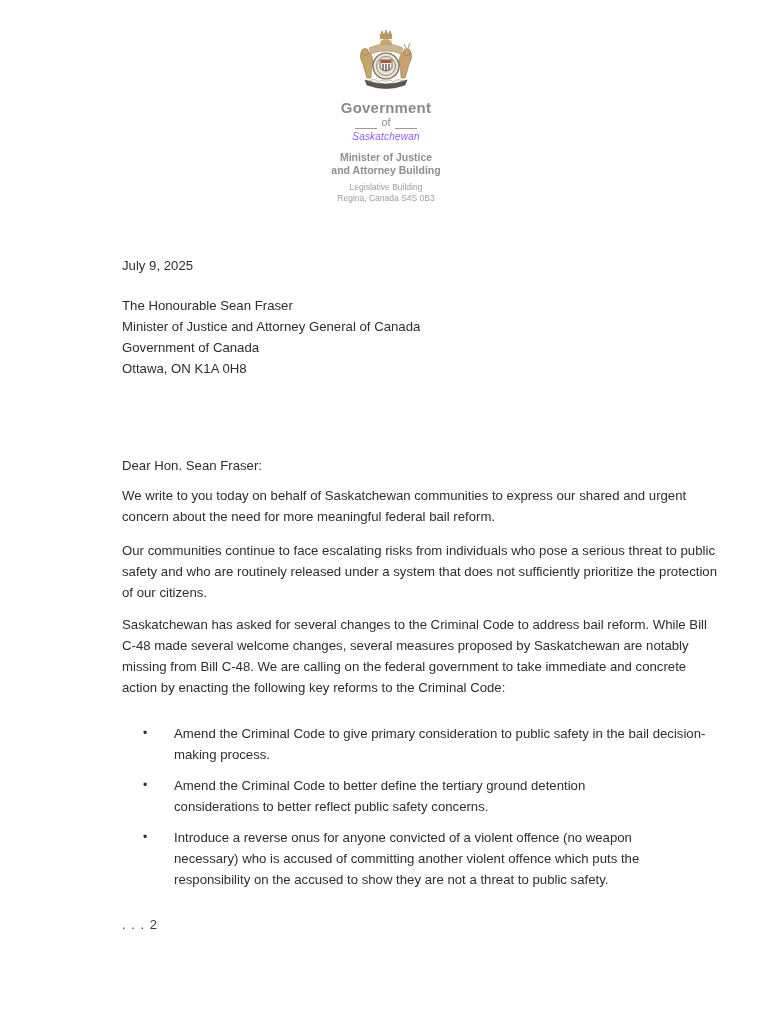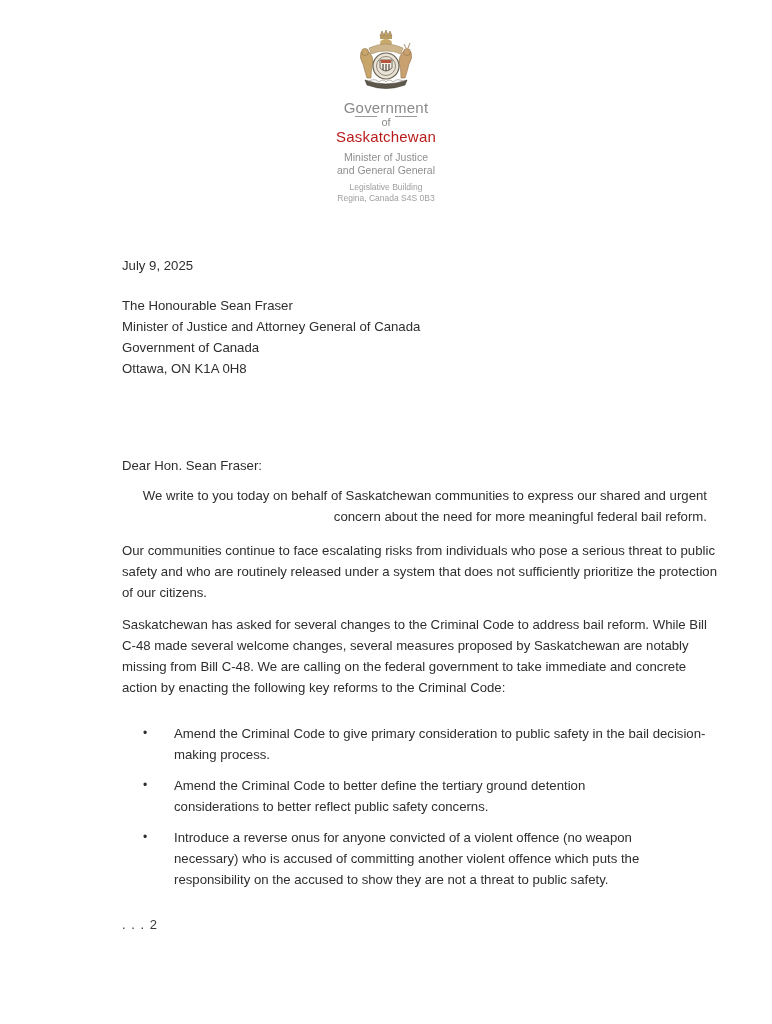--- a/index.html
+++ b/index.html
@@ -27,46 +27,48 @@
       height: 66px;
       margin: 0 auto;
       display: block;
     }
     .gov-line1 {
       margin-top: 6px;
       font-size: 15px;
       color: #8a8a8a;
       letter-spacing: 0.2px;
       line-height: 16px;
+      font-weight: bold;
     }
     .gov-of {
       font-size: 11px;
       color: #8a8a8a;
       line-height: 13px;
       display: flex;
       justify-content: center;
-      align-items: flex-start;
+      align-items: flex-end;
       gap: 4px;
     }
     .gov-of .rule {
       display: inline-block;
       width: 22px;
       height: 1px;
       background: #9a9a9a;
     }
     .gov-line2 {
-      font-size: 15px;
-      color: #b91c1c;
+      font-size: 10px;
+      color: #8b5cf6;
       line-height: 16px;
       letter-spacing: 0.2px;
+      font-style: italic;
     }
     .minister {
       margin-top: 6px;
       font-size: 10.5px;
-      font-weight: normal;
+      font-weight: bold;
       color: #8f8f8f;
       line-height: 13px;
     }
     .address-small {
       margin-top: 5px;
       font-size: 8.5px;
       color: #9e9e9e;
       line-height: 11px;
     }
     .body-text {
@@ -74,21 +76,21 @@
       left: 122px;
       width: 600px;
       font-size: 13.2px;
       line-height: 21px;
       color: #2e2e2e;
     }
     .date { top: 255px; }
     .recipient { top: 295px; }
     .recipient div { line-height: 21px; }
     .salutation { top: 455px; }
-    .p1 { top: 485px; text-align: right; }
+    .p1 { top: 485px; }
     .p2 { top: 540px; }
     .p3 { top: 614px; }
     .bullets {
       position: absolute;
       left: 143px;
       top: 723px;
       width: 580px;
       font-size: 13.2px;
       line-height: 21px;
       color: #2e2e2e;
@@ -149,21 +151,21 @@
   </svg>
   <div class="gov-line1">Government</div>
   <div class="gov-of">
     <span class="rule"></span>
     <span>of</span>
     <span class="rule"></span>
   </div>
   <div class="gov-line2">Saskatchewan</div>
   <div class="minister">
     <div>Minister of Justice</div>
-    <div>and General General</div>
+    <div>and Attorney Building</div>
   </div>
   <div class="address-small">
     <div>Legislative Building</div>
     <div>Regina, Canada S4S 0B3</div>
   </div>
 </div>
 
 <div class="body-text date">July 9, 2025</div>
 
 <div class="body-text recipient">

